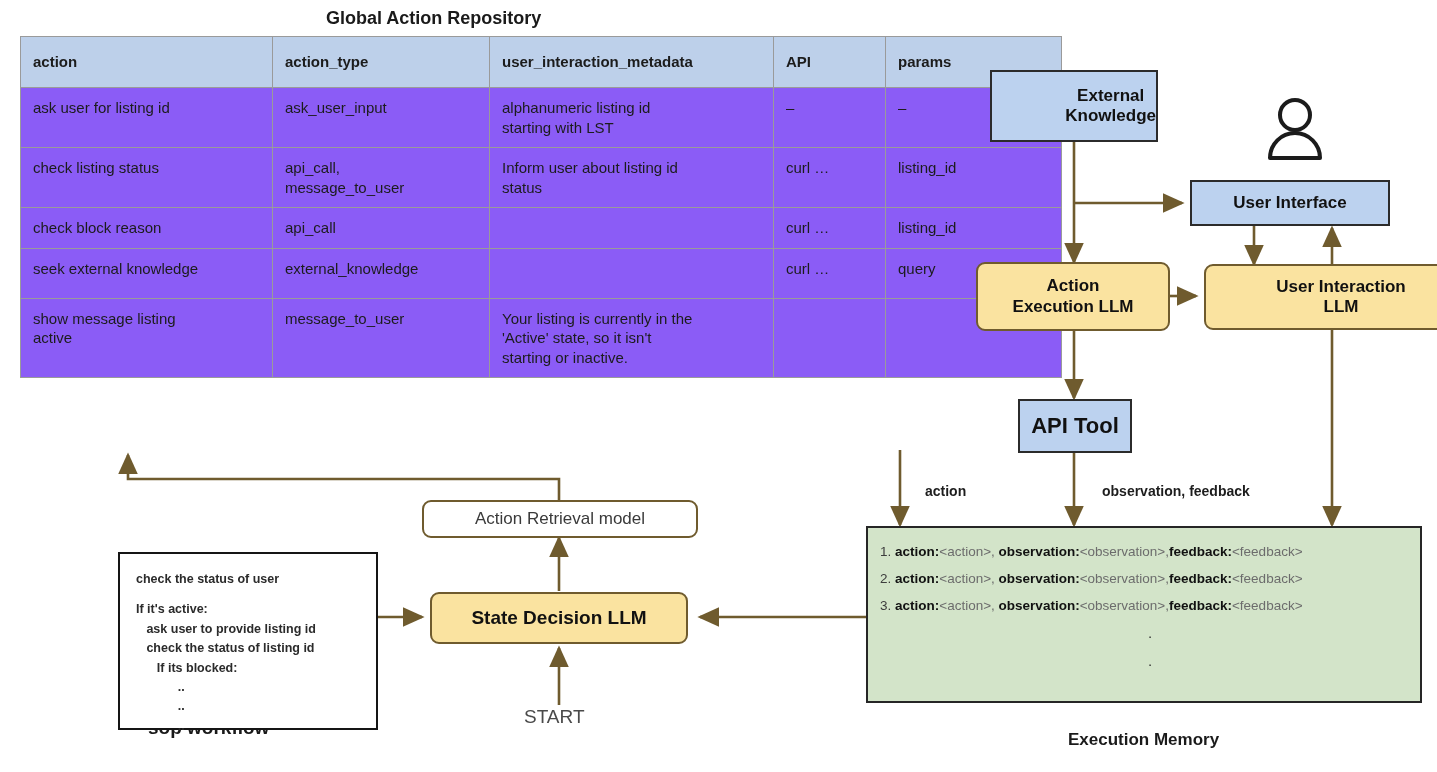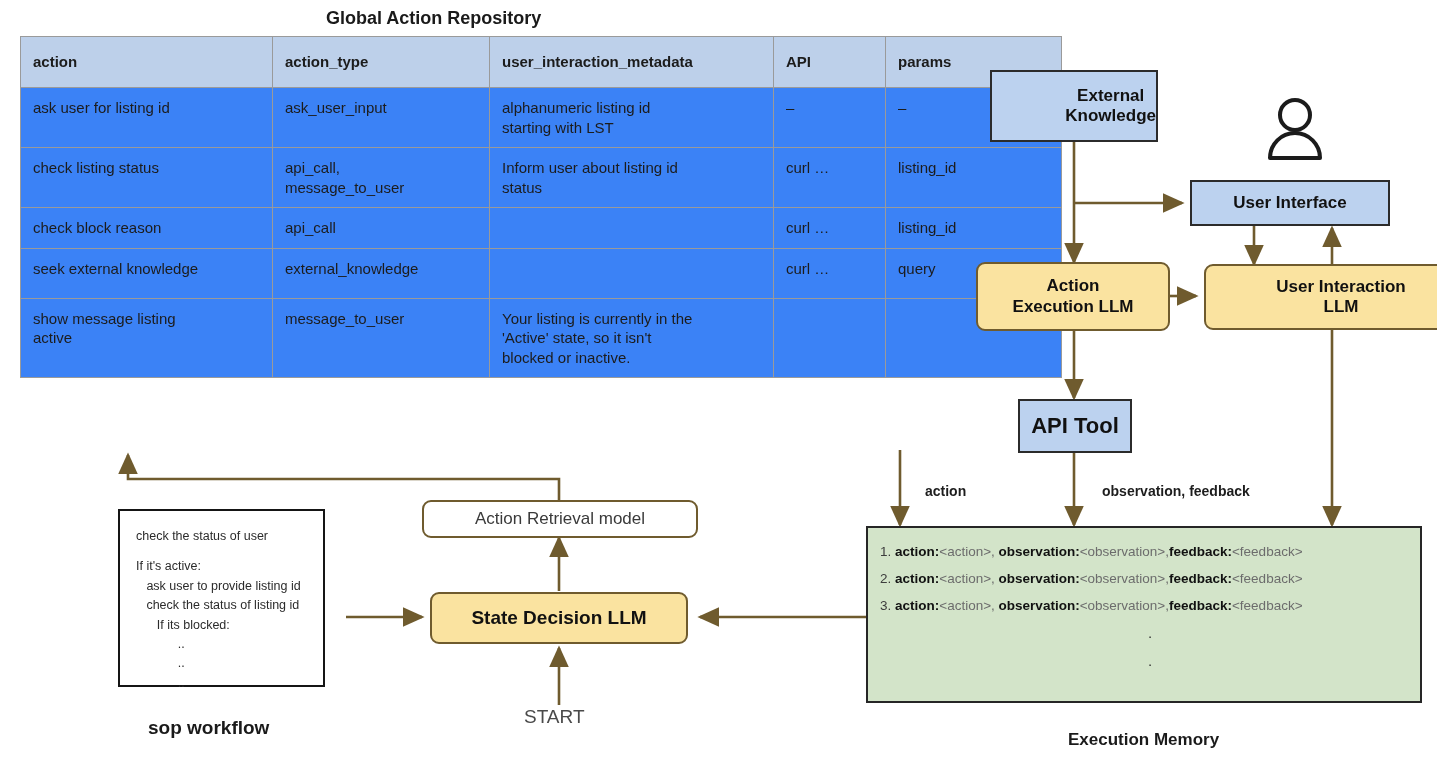--- a/index.html
+++ b/index.html
@@ -59,21 +59,21 @@
   }
   #repo-table thead th {
     background: #bdd0ea;
     font-weight: bold;
     font-size: 15px;
     height: 34px;
     vertical-align: middle;
     padding-top: 8px;
     padding-bottom: 8px;
   }
-  #repo-table tbody td { background: #3b82f6; }
+  #repo-table tbody td { background: #8b5cf6; }
   .r-h1 { height: 51px; }
   .r-h2 { height: 45px; }
   .r-h3 { height: 34px; }
   .r-h4 { height: 50px; }
   .r-h5 { height: 66px; }
   .col-action { width: 227px; }
   .col-type   { width: 192px; }
   .col-meta   { width: 259px; }
   .col-api    { width: 87px; }
   .col-params { width: 151px; }
@@ -278,21 +278,21 @@
       </tr>
       <tr class="r-h5">
         <td>
           <span class="cell-line">show message listing</span>
           <span class="cell-line">active</span>
         </td>
         <td>message_to_user</td>
         <td>
           <span class="cell-line">Your listing is currently in the</span>
           <span class="cell-line">'Active' state, so it isn't</span>
-          <span class="cell-line">blocked or inactive.</span>
+          <span class="cell-line">starting or inactive.</span>
         </td>
         <td></td>
         <td></td>
       </tr>
     </tbody>
   </table>
 
   <svg id="person-icon" viewBox="0 0 60 70">
     <circle cx="30" cy="19" r="15" fill="none" stroke="#1b1b1b" stroke-width="4"></circle>
     <path d="M5,62 a25,25 0 0 1 50,0 z" fill="none" stroke="#1b1b1b" stroke-width="4" stroke-linejoin="round"></path>
@@ -357,21 +357,21 @@
   <div class="node node-yellow" style="left:430px; top:592px; width:258px; height:52px; font-size:19px;">
     <span>State Decision LLM</span>
   </div>
 
   <div class="node node-white" style="left:422px; top:500px; width:276px; height:38px; font-size:17px;">
     <span>Action Retrieval model</span>
   </div>
 
   <div class="start-label" style="left:524px; top:706px;">START</div>
 
-  <div class="node node-plain" style="left:118px; top:509px; width:207px; height:178px;">
+  <div class="node node-plain" style="left:118px; top:552px; width:260px; height:178px;font-weight:bold;">
     <div id="sop-body">
       <span class="ln">check the status of user</span>
       <span class="gap"></span>
       <span class="ln">If it's active:</span>
       <span class="ln">   ask user to provide listing id</span>
       <span class="ln">   check the status of listing id</span>
       <span class="ln">      If its blocked:</span>
       <span class="ln">            ..</span>
       <span class="ln">            ..</span>
       <span class="ln">            ..</span>

